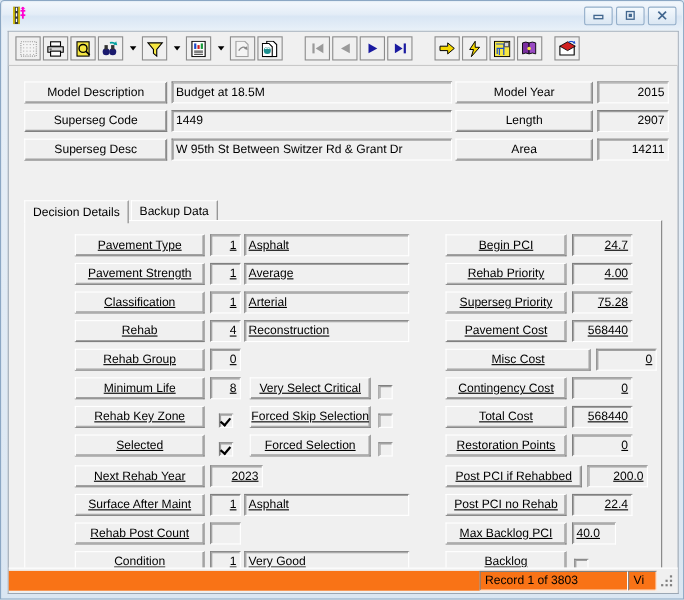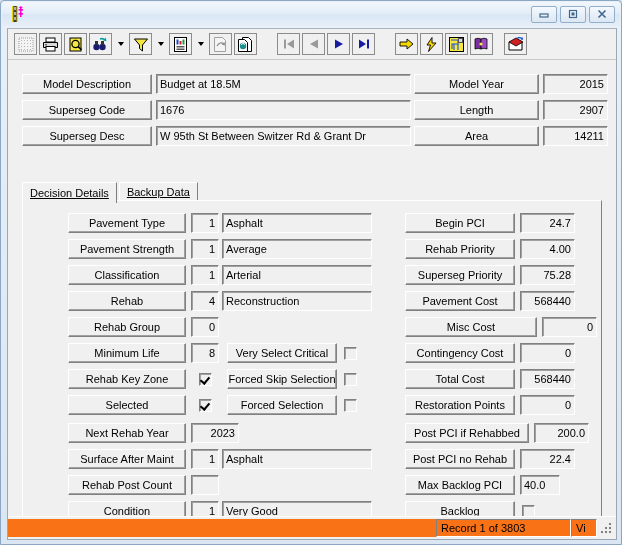--- a/index.html
+++ b/index.html
@@ -98,37 +98,37 @@
     box-shadow:inset 1px 1px 0 #a0a0a0;
     position:relative;
   }
   .chk.on:after{
     content:"";position:absolute;left:2px;top:1px;
     width:4px;height:7px;border:solid #000;border-width:0 2px 2px 0;
     transform:rotate(40deg);
   }
 
   
-  #tabstrip{position:absolute;left:14px;top:153px;height:19px;display:flex;align-items:flex-end;text-decoration:underline;}
+  #tabstrip{position:absolute;left:14px;top:153px;height:19px;display:flex;align-items:flex-end;}
   .tab{
     box-sizing:border-box;height:19px;padding:0 7px;
     display:flex;align-items:center;font-size:11px;color:#000;
     background:#f0f0f0;
     border-top:1px solid #ffffff;border-left:1px solid #ffffff;
     border-right:1px solid #808080;
     margin-right:2px;white-space:nowrap;
   }
   .tab.active{height:21px;margin-bottom:-2px;position:relative;z-index:3;}
   #tabpage{
     position:absolute;left:14px;top:171px;width:580px;height:331px;
     box-sizing:border-box;background:#f0f0f0;
     border-top:1px solid #ffffff;border-left:1px solid #ffffff;
     border-right:1px solid #808080;border-bottom:1px solid #808080;
   }
-  .prow{position:absolute;display:flex;align-items:center;}
+  .prow{position:absolute;display:flex;align-items:flex-end;text-decoration:underline;}
 
   
   #statusbar{
     position:absolute;left:0;bottom:0;right:0;height:22px;
     background:#f0f0f0;border-top:1px solid #ffffff;
     display:flex;align-items:center;justify-content:flex-end;
   }
   .spane{
     box-sizing:border-box;height:18px;
     border-top:1px solid #808080;border-left:1px solid #808080;
@@ -351,21 +351,21 @@
         </svg>
       </div>
     </div>
 
     <div class="hdrrow" style="left:14px;top:45px;">
       <div class="lbtn" style="width:130px">Model Description</div>
       <div class="fld" style="width:255px;margin-left:4px">Budget at 18.5M</div>
     </div>
     <div class="hdrrow" style="left:14px;top:71px;">
       <div class="lbtn" style="width:130px">Superseg Code</div>
-      <div class="fld" style="width:255px;margin-left:4px">1676</div>
+      <div class="fld" style="width:255px;margin-left:4px">1449</div>
     </div>
     <div class="hdrrow" style="left:14px;top:97px;">
       <div class="lbtn" style="width:130px">Superseg Desc</div>
       <div class="fld" style="width:255px;margin-left:4px">W 95th St Between Switzer Rd &amp; Grant Dr</div>
     </div>
 
     <div class="hdrrow" style="left:406px;top:45px;">
       <div class="lbtn" style="width:125px">Model Year</div>
       <div class="fld right" style="width:65px;margin-left:4px">2015</div>
     </div>

